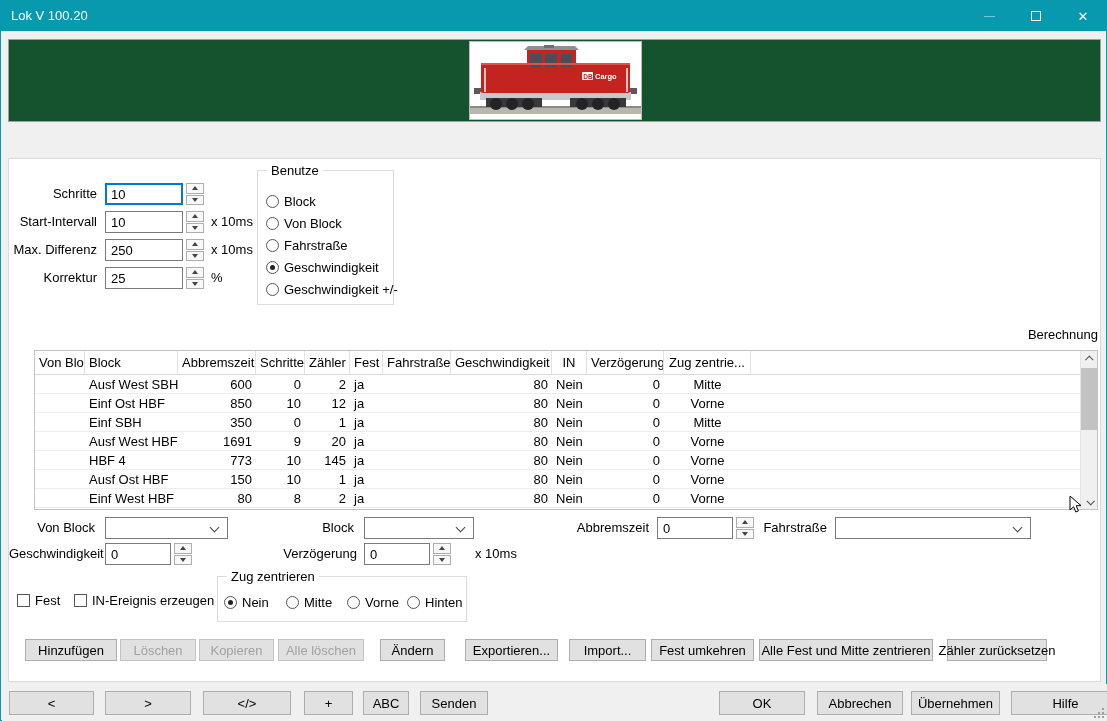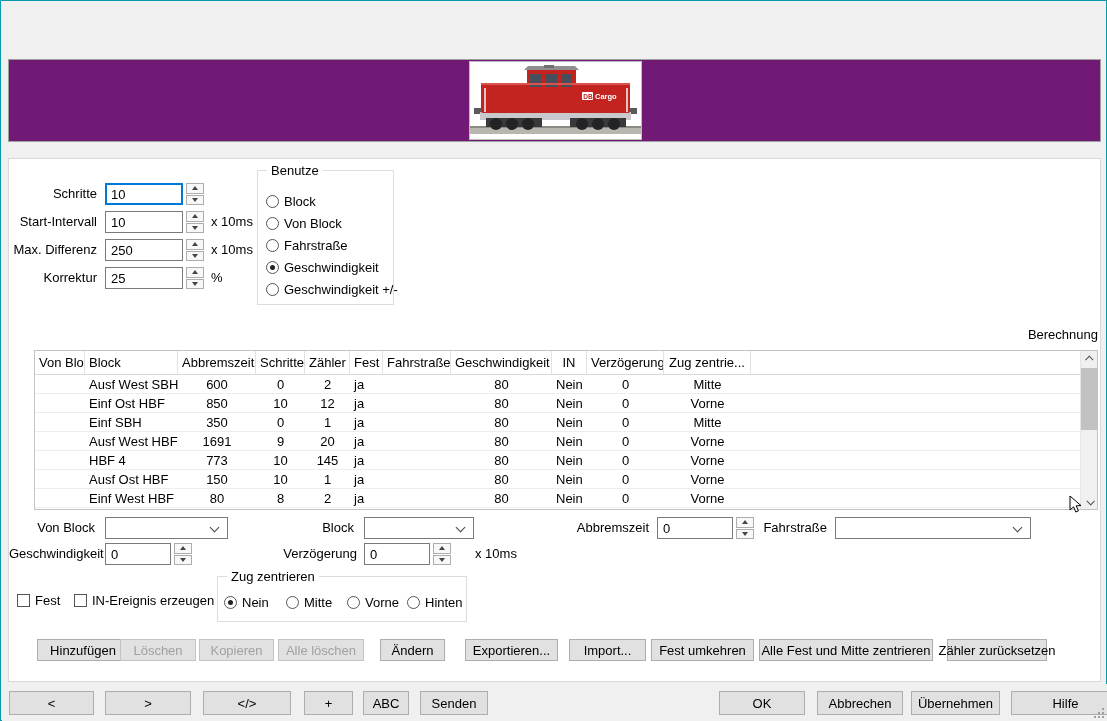--- a/index.html
+++ b/index.html
@@ -13,21 +13,21 @@
   .title-text { position:absolute; left:10px; top:0; height:30px; line-height:30px;
                 color:#fff; font-size:13px; }
   .wbtn { position:absolute; top:0; width:46px; height:30px; display:flex;
           align-items:center; justify-content:center; }
   .ic-min { width:11px; height:1px; background:#fff; opacity:.45; }
   .ic-max { width:10px; height:10px; border:1px solid #fff; }
   .ic-close { color:#fff; font-size:13px; line-height:13px; }
 
   
   .banner { position:absolute; left:7px; top:38px; width:1093px; height:83px;
-            background:#701a75; border:1px solid #a0a0a0;margin-top:20px; }
+            background:#14532d; border:1px solid #a0a0a0; }
   .photo { position:absolute; left:460px; top:1px; width:173px; height:79px;
            background:#fff; border:1px solid #bdbdbd; }
 
   
   .tabstrip { position:absolute; left:7px; top:135px; height:23px; display:flex;
               align-items:flex-end; z-index:5; }
   .tab { height:22px; line-height:21px; padding:0 9px; background:#f0f0f0;
          border:1px solid #d9d9d9; margin-right:-1px; white-space:nowrap; }
   .tab.sel { height:27px; line-height:25px; background:#fff; position:relative;
              z-index:6; margin-bottom:-2px; padding:0 13px; border-bottom:1px solid #fff; }
@@ -70,21 +70,21 @@
   .tablewrap { position:absolute; left:25px; top:191px; width:1064px; height:160px;
                border:1px solid #c3c3c3; background:#fff; display:flex; }
   .tgrid { width:1045px; }
   .trow { display:flex; height:19px; line-height:19px; border-bottom:1px solid #ededed; }
   .trow.thead { height:24px; line-height:24px; border-bottom:1px solid #d9d9d9; }
   .tc { padding:0 4px; overflow:hidden; white-space:nowrap; flex:none; }
   .thead .tc { border-right:1px solid #e2e2e2; text-align:center; }
   .thead .tc.left { text-align:left; }
   .c0{width:50px}.c1{width:93px}.c2{width:78px}.c3{width:49px}.c4{width:45px}
   .c5{width:33px}.c6{width:68px}.c7{width:101px}.c8{width:35px}.c9{width:77px}.c10{width:87px}
-  .num{text-align:center}.ctr{text-align:center}
+  .num{text-align:right}.ctr{text-align:center}
   .vscroll { width:17px; border-left:1px solid #e5e5e5; background:#f0f0f0; position:relative; }
   .varrow { position:absolute; left:0; width:17px; height:15px; display:flex;
             align-items:center; justify-content:center; }
   .chev-up { width:6px; height:6px; border-left:1px solid #505050; border-top:1px solid #505050;
              transform:rotate(45deg) translateY(1px); }
   .chev-dn { width:6px; height:6px; border-right:1px solid #505050; border-bottom:1px solid #505050;
              transform:rotate(45deg) translateY(-1px); }
   .vthumb { position:absolute; left:0; top:17px; width:17px; height:62px; background:#c2c2c2; }
 
   
@@ -99,20 +99,32 @@
   .bottombar { position:absolute; left:1px; top:683px; width:1105px; height:37px; background:#f0f0f0; }
   .grip { position:absolute; right:3px; bottom:3px; width:2px; height:2px; background:#9e9e9e;
           box-shadow: 0 -8px #9e9e9e, -4px -4px #9e9e9e, 0 -4px #9e9e9e, -8px 0 #9e9e9e, -4px 0 #9e9e9e; }
   .cursor { position:absolute; left:1068px; top:494px; z-index:50; }
 </style>
 </head>
 <body>
 
 <div class="window">
 
+  <div class="titlebar">
+    <div class="title-text">Lok V 100.20</div>
+    <div class="wbtn" style="left:965px">
+      <div class="ic-min"></div>
+    </div>
+    <div class="wbtn" style="left:1012px">
+      <div class="ic-max"></div>
+    </div>
+    <div class="wbtn" style="left:1059px">
+      <div class="ic-close">✕</div>
+    </div>
+  </div>
 
   <div class="banner">
     <div class="photo">
       <svg width="171" height="77" viewBox="0 0 171 77">
         <rect x="0" y="66" width="171" height="6" fill="#b9b6b0"></rect>
         <rect x="0" y="64" width="171" height="2" fill="#8d8a84"></rect>
         <rect x="4" y="46" width="8" height="6" fill="#5a5a5c"></rect>
         <rect x="159" y="46" width="8" height="6" fill="#5a5a5c"></rect>
         <rect x="10" y="50" width="151" height="8" fill="#c9c9cd"></rect>
         <rect x="16" y="56" width="56" height="9" fill="#39393b"></rect>
@@ -419,21 +431,21 @@
       <div class="opt" style="left:129px;top:17px">
         <div class="rd"></div>
         <div class="olbl">Vorne</div>
       </div>
       <div class="opt" style="left:189px;top:17px">
         <div class="rd"></div>
         <div class="olbl">Hinten</div>
       </div>
     </div>
 
-    <div class="btn" style="left:28px;top:480px;width:92px">Hinzufügen</div>
+    <div class="btn" style="left:16px;top:480px;width:92px">Hinzufügen</div>
     <div class="btn disabled" style="left:111px;top:480px;width:76px">Löschen</div>
     <div class="btn disabled" style="left:190px;top:480px;width:75px">Kopieren</div>
     <div class="btn disabled" style="left:269px;top:480px;width:86px">Alle löschen</div>
     <div class="btn" style="left:371px;top:480px;width:65px">Ändern</div>
     <div class="btn" style="left:456px;top:480px;width:93px">Exportieren...</div>
     <div class="btn" style="left:560px;top:480px;width:77px">Import...</div>
     <div class="btn" style="left:642px;top:480px;width:103px">Fest umkehren</div>
     <div class="btn" style="left:750px;top:480px;width:174px">Alle Fest und Mitte zentrieren</div>
     <div class="btn" style="left:938px;top:480px;width:100px">Zähler zurücksetzen</div>
   </div>

